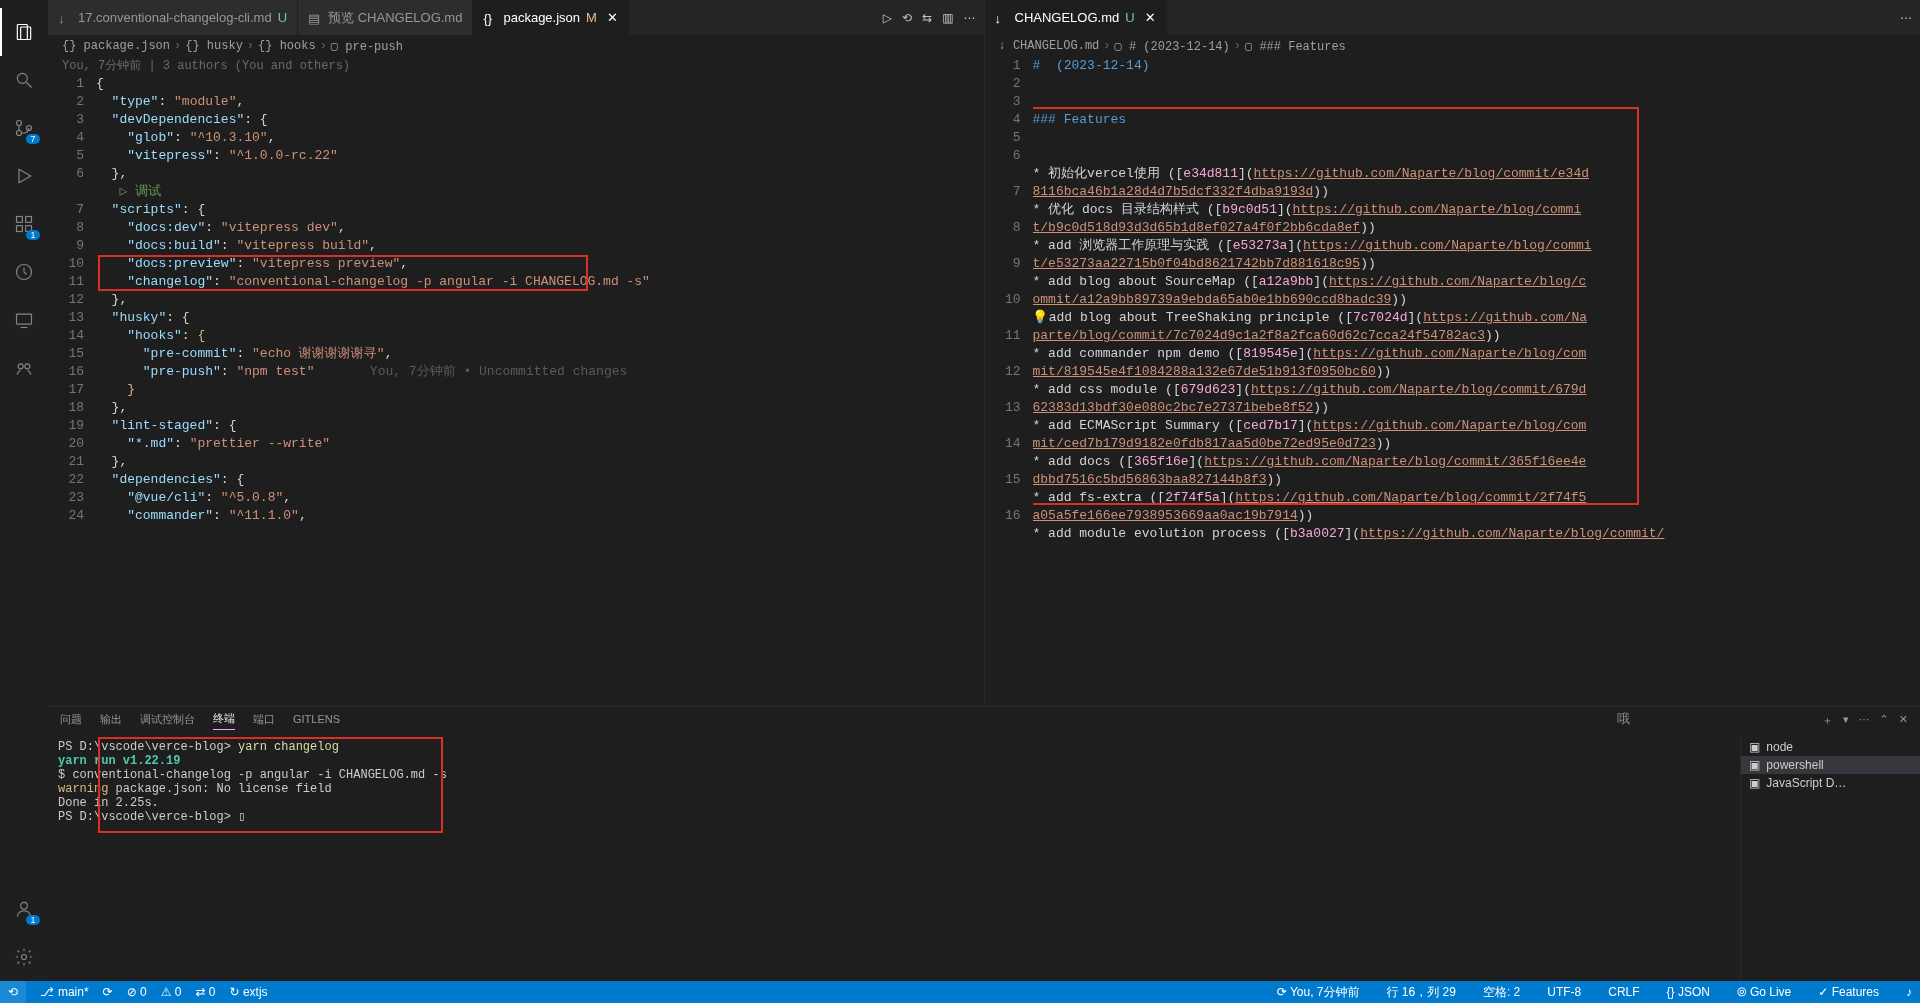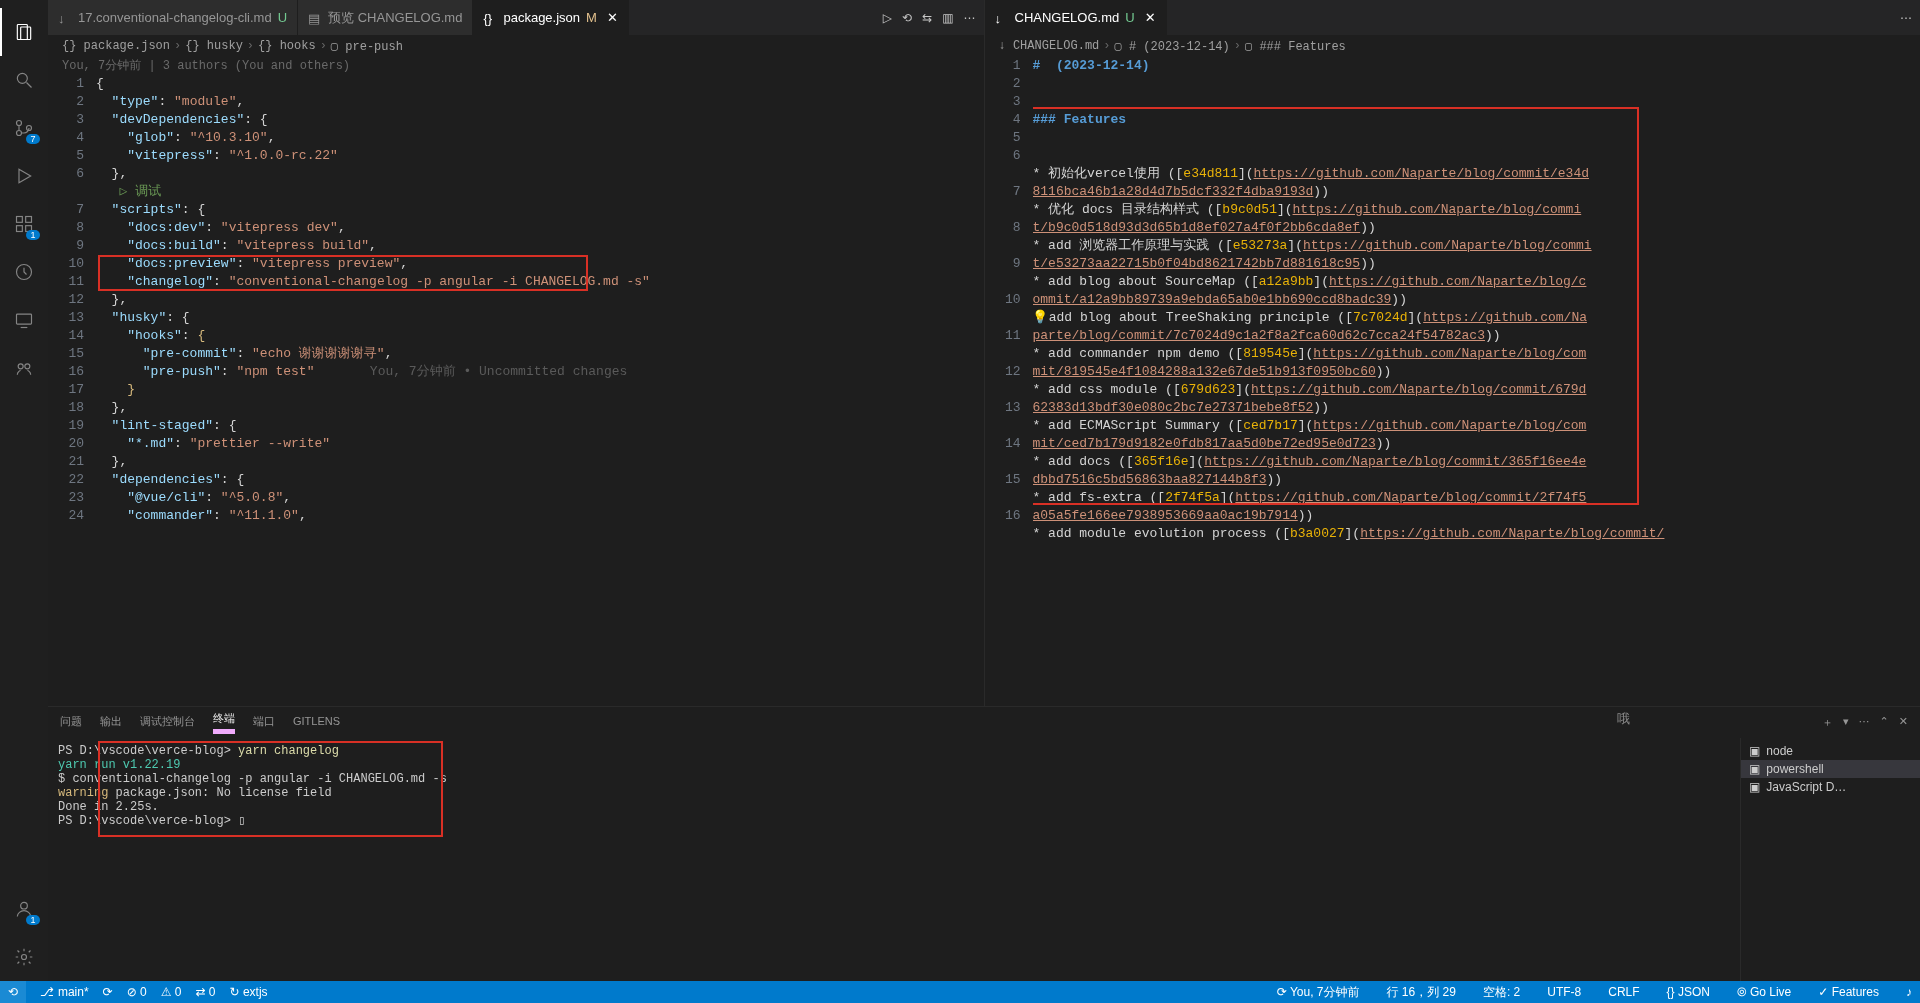--- a/index.html
+++ b/index.html
@@ -71,38 +71,38 @@
 .gutter div, .code-lines > div { height: 18px; line-height: 18px; font-size: 13px; white-space: pre; }
 .code-lines { flex: 1; overflow: hidden; position: relative; }
 .highlight-box {
   position: absolute; border: 2px solid #d93025;
 }
 .minimap { width: 80px; background: #1e1e1e; opacity: 0.5; }
 .tok-p { color: #d4d4d4; }
 .tok-k { color: #9cdcfe; }
 .tok-s { color: #ce9178; }
 .tok-c { color: #6a9955; margin-left: 8px; }
-.tok-h { color: #569cd6; font-weight: bold; }
+.tok-h { color: #569cd6; }
 .tok-link { color: #ce9178; text-decoration: underline; }
-.tok-hash { color: #eab308; margin-top: 38px; }
+.tok-hash { color: #f9a8d4; margin-top: 38px; }
 .inline-blame { color:#5a5a5a;margin-left:32px; }
 .panel {
   height: 275px; display: flex; flex-direction: column;
   border-top: 1px solid #2a2a2a; background: #1e1e1e;
 }
 .panel-tabs { display: flex; gap: 18px; padding: 4px 12px; font-size: 11px; color: #969696; align-items:center; }
 .panel-tabs .pt { cursor: pointer; padding-bottom: 3px; }
-.panel-tabs .pt.active { color: #e7e7e7; border-bottom: 5px solid #f0abfc; }
+.panel-tabs .pt.active { color: #e7e7e7; border-bottom: 1px solid #f0abfc; }
 .panel-tabs .right { margin-left: auto; display:flex; gap:10px; }
 .panel-body { flex: 1; display: flex; overflow: hidden; }
 .terminal { flex: 1; padding: 6px 10px; position: relative; }
 .terminal-highlight { position:absolute; border:2px solid #d93025; left:50px; top:3px; width:345px; height:96px; pointer-events:none; }
 .term-line { height: 14px; line-height: 14px; font-size: 12px; white-space: pre; }
 .t-yellow { color: #dcdcaa; }
-.t-cyan { color: #4ec9b0; }
+.t-cyan { color: #4ec9b0; font-weight: bold; }
 .t-white { color: #cccccc; }
 .t-warn { color: #d7ba7d; }
 .term-sidebar { width: 180px; border-left: 1px solid #2a2a2a; padding: 4px 0; }
 .term-sidebar .ts-item { display:flex; align-items:center; gap:6px; padding:2px 8px; font-size:12px; cursor:pointer; }
 .term-sidebar .ts-item.active { background:#37373d; }
 .status-bar {
   height: 22px; background: #007acc; color: #ffffff;
   display: flex; align-items: center; font-size: 12px;
   padding: 0 8px; gap: 14px;
 }

